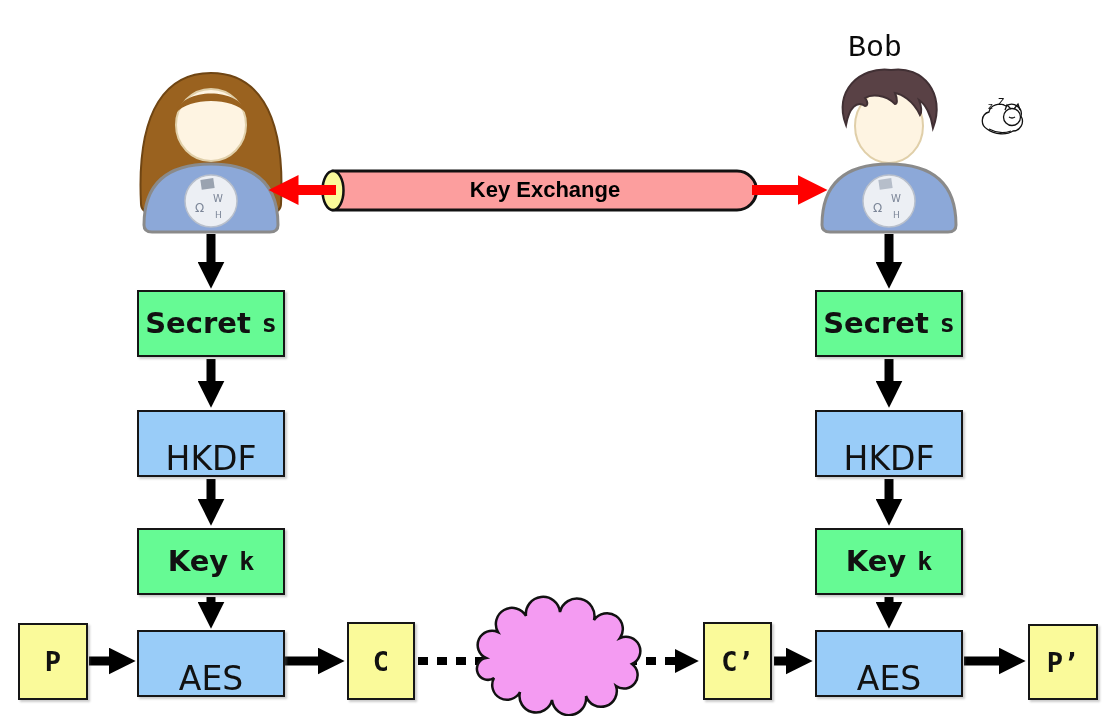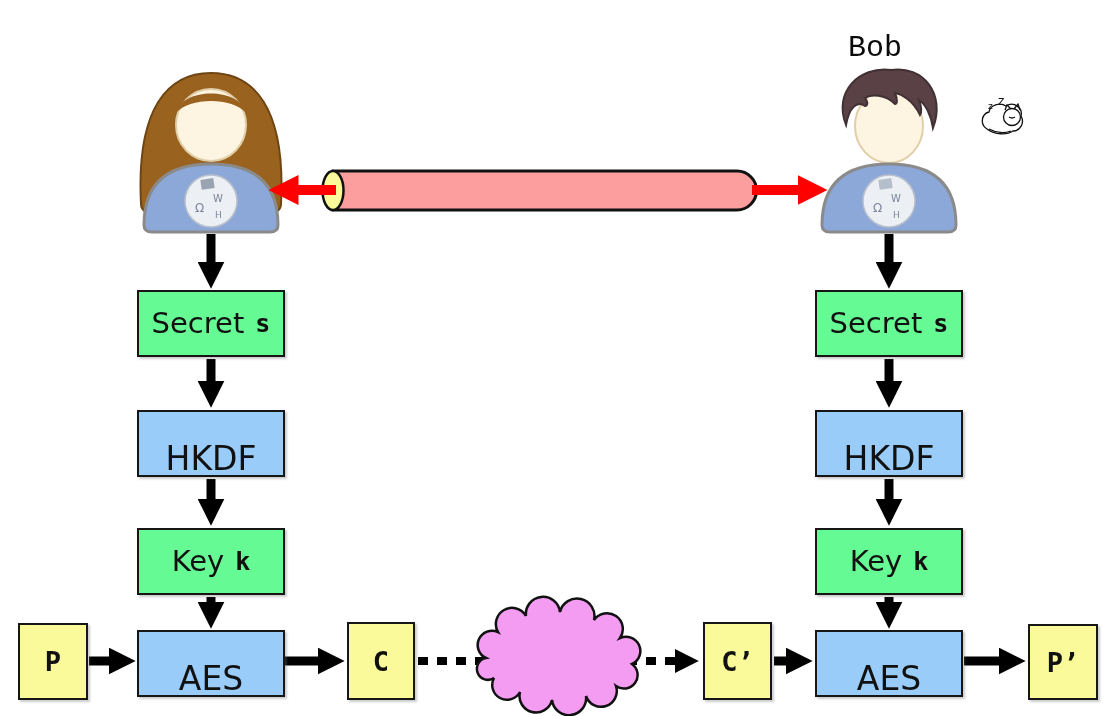--- a/index.html
+++ b/index.html
@@ -8,21 +8,21 @@
   .layer{position:absolute;left:0;top:0;z-index:1;}
   .actor-label{position:absolute;z-index:2;text-align:center;font-size:30px;color:#0a0a0a;}
   .tube-label{position:absolute;z-index:2;text-align:center;font-weight:bold;font-size:22px;
               font-family:"Liberation Sans",sans-serif;color:#000;}
   .box{position:absolute;box-sizing:border-box;border:2px solid #161616;z-index:2;
        display:flex;align-items:center;justify-content:center;
        box-shadow:2px 2px 2px rgba(110,110,110,.35);}
   .green{background:#66FA94;}
   .blue{background:#99CCF8;align-items:flex-end;}
   .yellow{background:#FAFA9A;}
-  .lbl{font-size:29px;line-height:1;}
+  .lbl{font-size:29px;line-height:1;font-weight:bold;}
   .lbl-lg{font-size:33px;line-height:1;}
   .var{font-family:"DejaVu Sans Mono",monospace;font-weight:bold;font-size:25px;
        line-height:1;margin-left:11px;}
   .dvar{font-family:"DejaVu Sans Mono",monospace;font-weight:bold;font-size:27px;line-height:1;}
 </style>
 </head>
 <body>
 
 <div class="stage">
 
@@ -121,20 +121,21 @@
       <circle cx="8" cy="-4" r="8.5" fill="#fff"></circle>
       <path d="M 1,-11 L 3,-16 L 7,-12 M 10,-12 L 14,-17 L 16,-11"></path>
       <path d="M 5,-4 Q 8,-2 11,-4"></path>
       <path d="M -15,8 Q -4,14 7,10"></path>
       <text x="-16" y="-12" font-size="9" fill="#111" stroke="none">z</text>
       <text x="-6" y="-16" font-size="12" fill="#111" stroke="none">z</text>
     </g>
   </svg>
 
   <div class="actor-label" style="left:810px;top:31px;width:130px;font-family:Liberation Mono, monospace;">Bob</div>
+  <div class="tube-label" style="left:395px;top:177px;width:300px;">Key Exchange</div>
 
   <div class="box green" style="left:137px;top:290px;width:148px;height:67px;">
     <span class="lbl">Secret</span>
     <span class="var">s</span>
   </div>
   <div class="box blue" style="left:137px;top:410px;width:148px;height:67px;">
     <span class="lbl-lg">HKDF</span>
   </div>
   <div class="box green" style="left:137px;top:528px;width:148px;height:67px;">
     <span class="lbl">Key</span>

